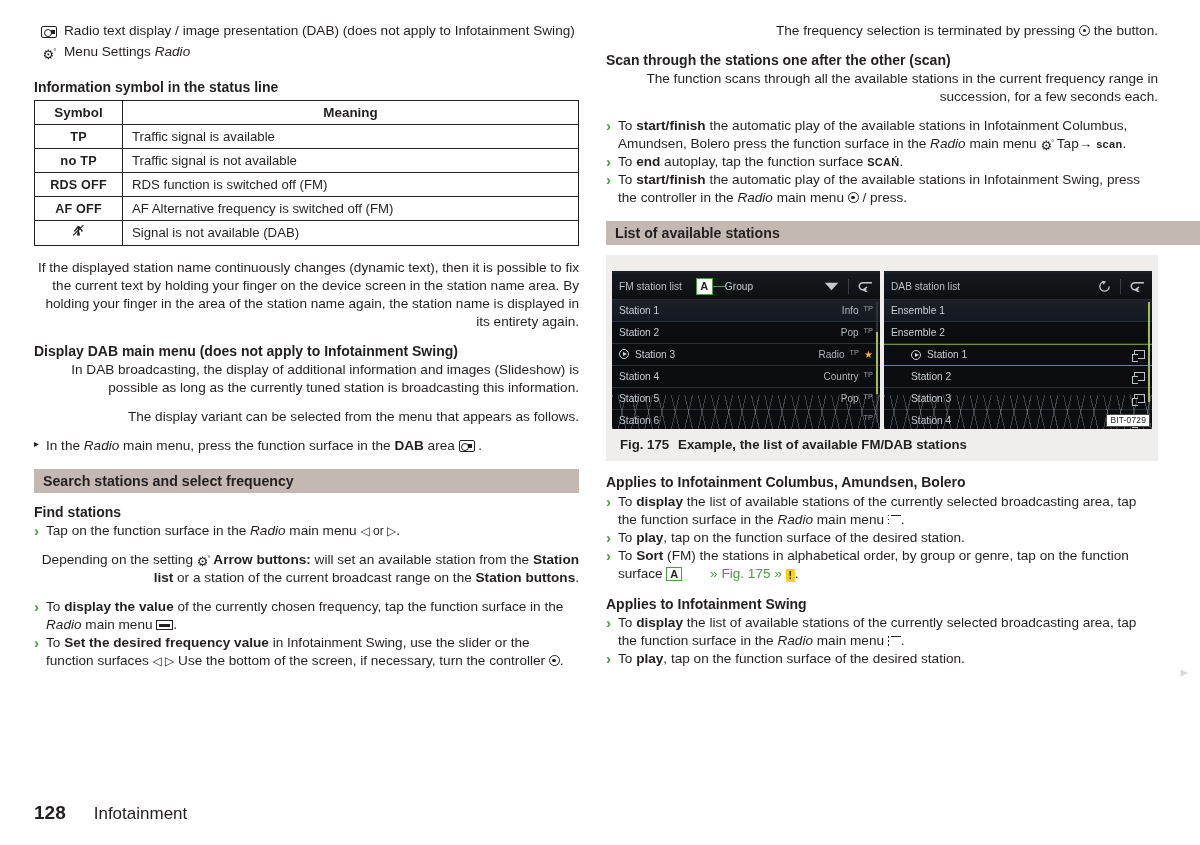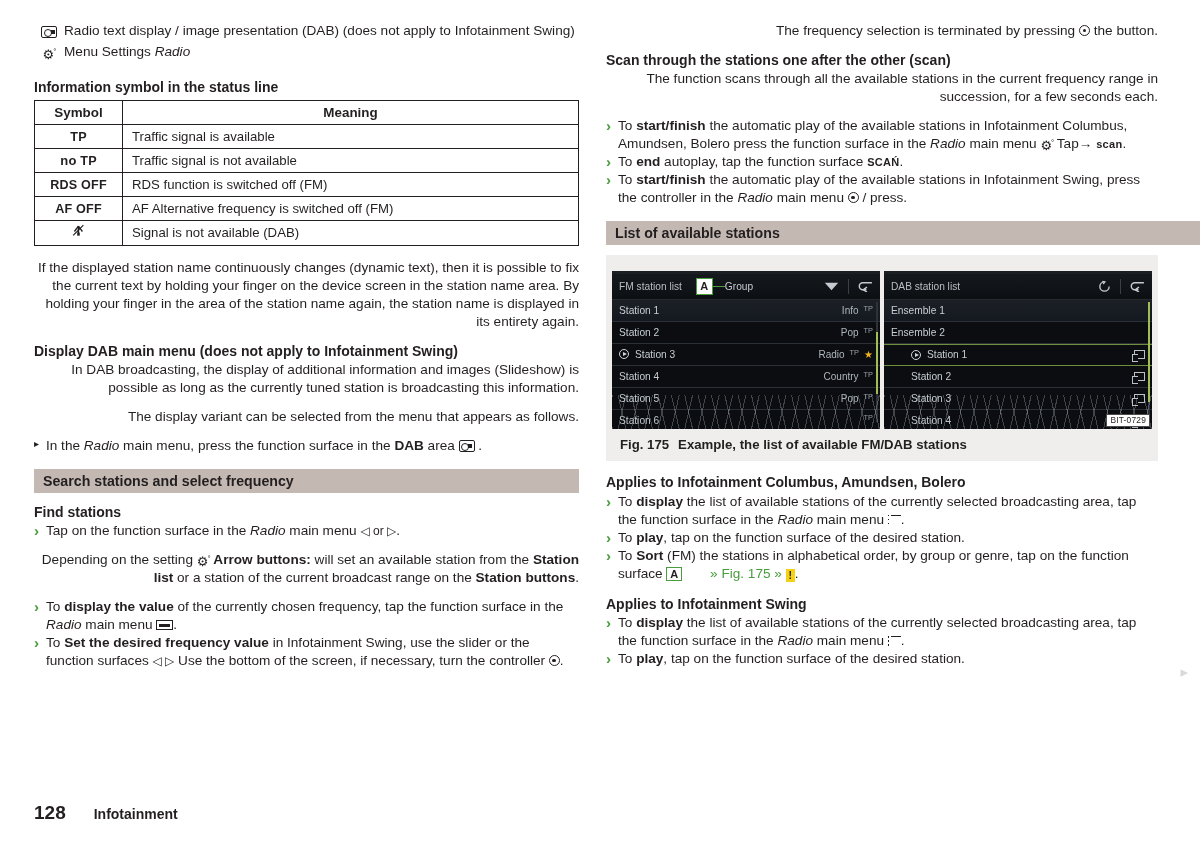--- a/index.html
+++ b/index.html
@@ -385,21 +385,21 @@
   
   .footer {
     position: absolute;
     left: 34px; bottom: 20px;
     display: flex; align-items: baseline; gap: 18px;
   }
   .footer .pg {
     font-size: 19px; font-weight: bold;
   }
   .footer .sec {
-    font-size: 14px; font-weight: bold; padding-left: 10px;
+    font-size: 17px; font-weight: normal; padding-left: 10px;
   }
   .edge-marker {
     position: absolute;
     right: 12px; top: 662px;
     color: #d9d9d9;
     font-size: 15px;
   }
 </style>
 </head>
 <body>

